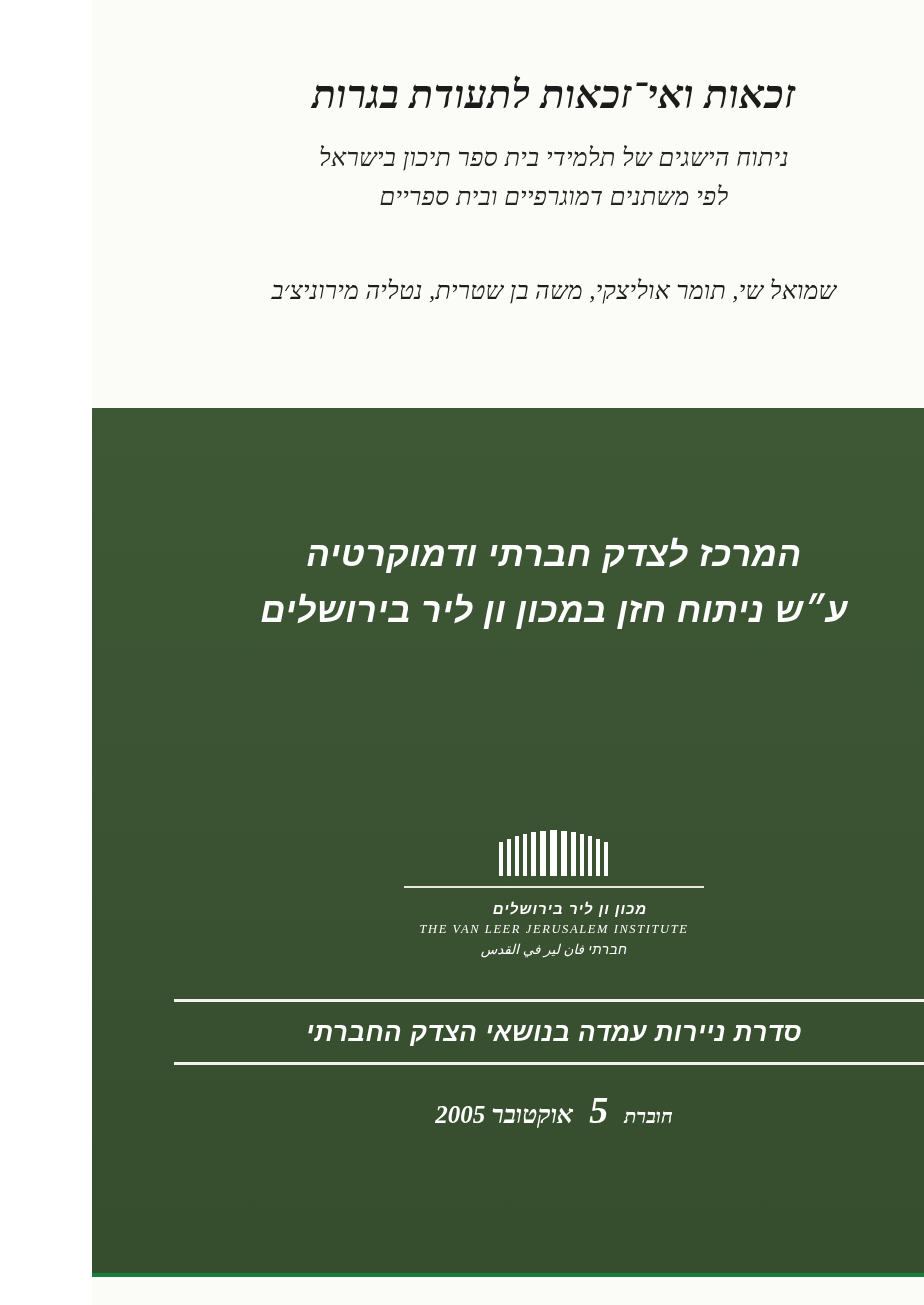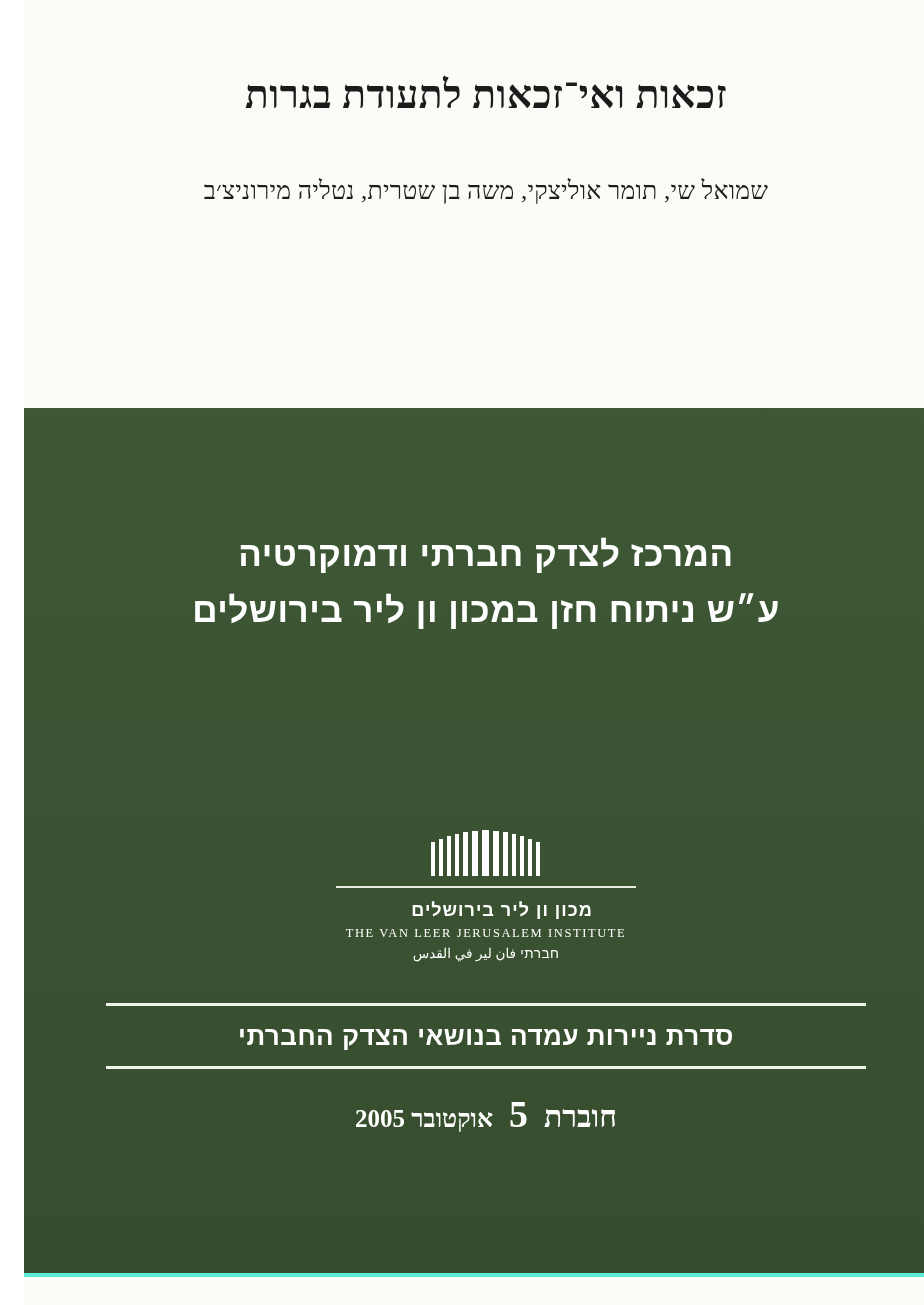--- a/index.html
+++ b/index.html
@@ -9,24 +9,25 @@
   }
   body {
     width: 924px;
     height: 1305px;
     font-family: "Liberation Sans", sans-serif;
     overflow: hidden;
   }
 
   .page {
     position: relative;
-    width: 900px;
+    width: 832px;
     height: 1305px;
-    background: #5eead4;
+    background: #15803d;
     box-sizing: border-box;
+    font-style: italic;
   }
 
   
   .top-area {
     position: absolute;
     top: 0;
     left: 0;
     width: 924px;
     height: 412px;
     background: #fbfbf7;
@@ -107,21 +108,21 @@
 
   .logo-rule {
     width: 300px;
     height: 2px;
     background: #e8eadf;
     margin-top: 2px;
   }
 
   .logo-he {
     margin-top: 12px;
-    font-size: 18px;
+    font-size: 15px;
     letter-spacing: 1px;
     font-weight: bold;
     margin-left: 32px;
   }
   .logo-en {
     margin-top: 5px;
     font-size: 12.5px;
     letter-spacing: 1.6px;
     font-family: "Liberation Serif", serif;
   }
@@ -152,21 +153,21 @@
   .issue-line {
     margin-top: 26px;
     display: flex;
     flex-direction: row;
     align-items: baseline;
     justify-content: center;
     gap: 16px;
     font-family: "Liberation Serif", serif;
   }
   .issue-label {
-    font-size: 30px;
+    font-size: 20px;
     font-weight: bold;
   }
   .issue-number {
     font-size: 38px;
     font-weight: bold;
     line-height: 1;
   }
   .issue-date {
     font-size: 25px;
     font-weight: bold;
@@ -184,20 +185,24 @@
   }
 </style>
 </head>
 <body>
 
 <div class="page">
 
   <div class="top-area">
     <div class="main-title">זכאות ואי־זכאות לתעודת בגרות</div>
 
+    <div class="subtitle-block">
+      <div>ניתוח הישגים של תלמידי בית ספר תיכון בישראל</div>
+      <div>לפי משתנים דמוגרפיים ובית ספריים</div>
+    </div>
 
     <div class="authors">שמואל שי, תומר אוליצקי, משה בן שטרית, נטליה מירוניצ׳ב</div>
   </div>
 
   <div class="green-panel">
 
     <div class="center-title">
       <div>המרכז לצדק חברתי ודמוקרטיה</div>
       <div>ע״ש ניתוח חזן במכון ון ליר בירושלים</div>
     </div>

